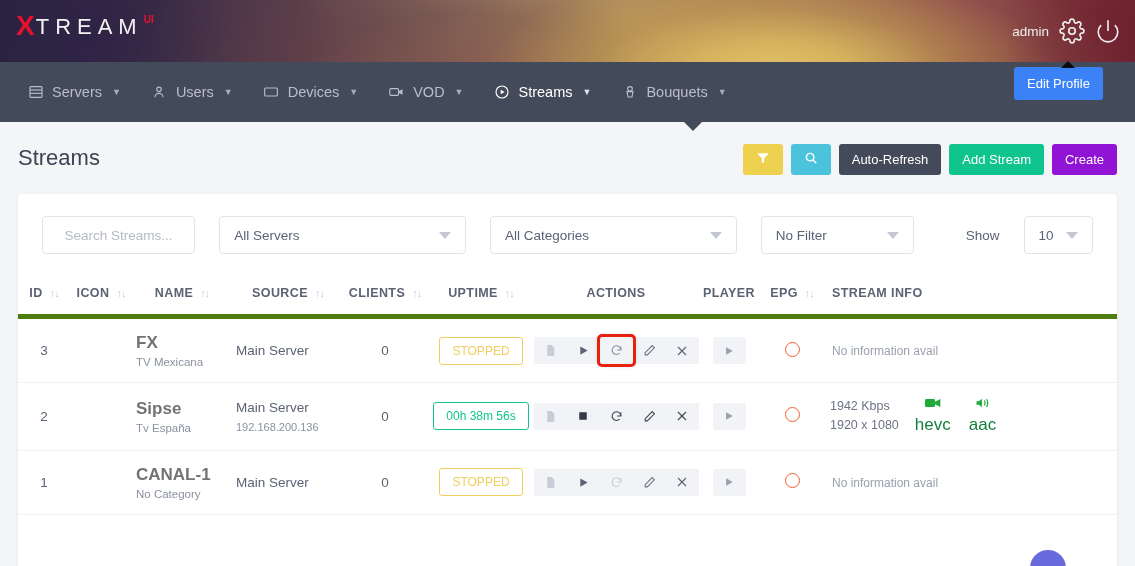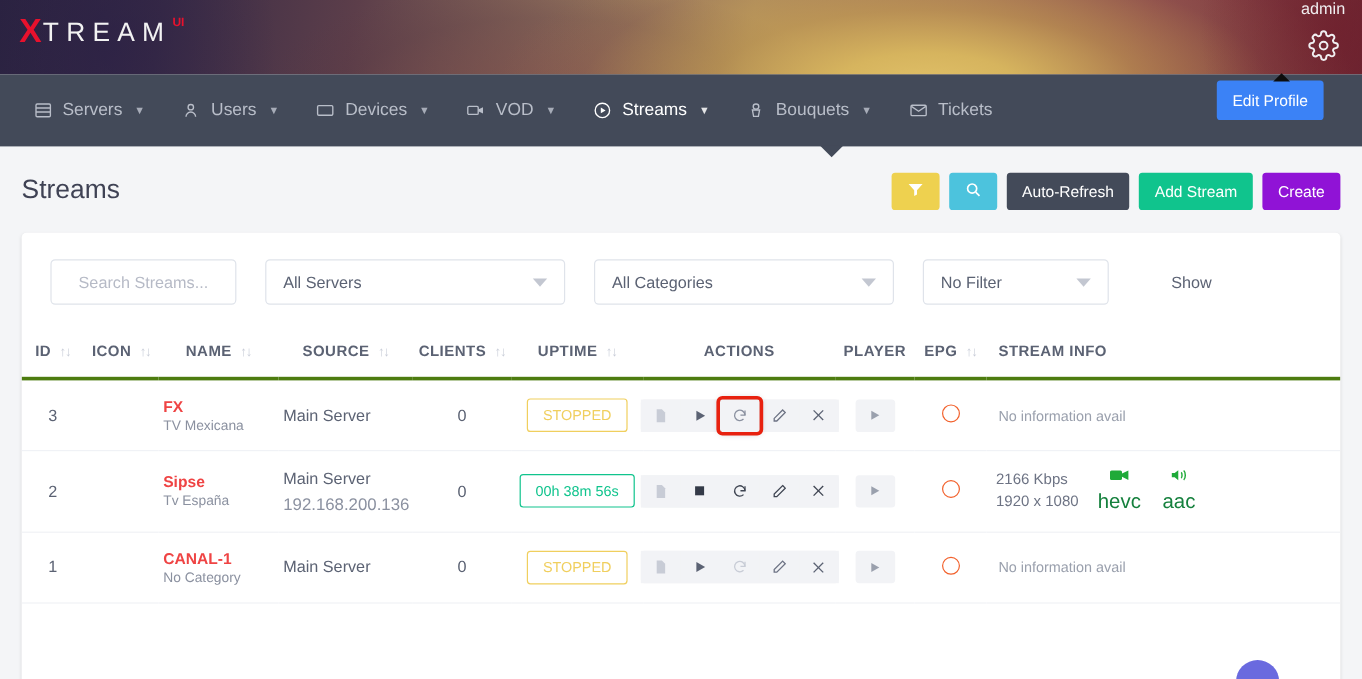--- a/index.html
+++ b/index.html
@@ -38,21 +38,21 @@
   .logo-rest {
     color: #f2f2f2; font-size: 22px; letter-spacing: 6px;
     line-height: 1; margin-top: 4px; margin-left: 1px;
   }
   .logo-sup {
     color: #e8112d; font-size: 10px; font-weight: bold;
     margin-left: 1px; margin-top: 2px;
   }
   .banner-right {
     position: absolute; right: 14px; top: 0; height: 62px;
-    display: flex; align-items: center; gap: 10px; flex-direction: column;
+    display: flex; align-items: center; gap: 10px;
   }
   .banner-user { color: #f0eef0; font-size: 13.5px; }
   .icon-btn { cursor: pointer; display: flex; align-items: center; }
 
   
   .nav {
     position: relative;
     height: 60px;
     background: #434a59;
     display: flex; align-items: center;
@@ -154,34 +154,34 @@
     margin-left: 8px;
   }
   .show-label { font-size: 13.5px; color: #5b6273; margin-left: 28px; }
 
   
   table { width: 100%; border-collapse: collapse; table-layout: fixed; }
   thead th {
     font-size: 12.5px; color: #5b6273; font-weight: bold;
     letter-spacing: .4px; text-align: center;
     padding: 14px 4px 14px 4px;
-    border-bottom: 3px solid #4d7c0f;
+    border-bottom: 5px solid #4d7c0f;
     white-space: nowrap;
   }
   .sort { color: #c9cdd8; font-size: 11px; margin-left: 7px; letter-spacing: -1px; }
   tbody td {
     padding: 14px 4px; text-align: center;
     border-bottom: 1px solid #f0f2f6;
     font-size: 13.5px; color: #5b6273;
     vertical-align: middle;
   }
-  .name-main { font-weight: bold; color: #ef4444; font-size: 13px; }
+  .name-main { font-weight: bold; color: #737373; font-size: 17px; }
   .name-sub { font-size: 11.5px; color: #8b91a0; margin-top: 3px; }
   .src-main { font-size: 13.5px; color: #5b6273; }
-  .src-sub { font-size: 14px; color: #8b91a0; margin-top: 6px; }
+  .src-sub { font-size: 11px; color: #8b91a0; margin-top: 6px; }
   .badge {
     display: inline-block; padding: 6px 12px; border-radius: 3px;
     font-size: 12px; border: 1px solid;
   }
   .badge-stopped { color: #f0cf5e; border-color: #f0cf5e; background: #fff; }
   .badge-uptime { color: #10c48d; border-color: #10c48d; background: #fff; }
 
   .actions { display: flex; justify-content: center; }
   .act-group { display: flex; background: #f2f3f6; border-radius: 3px; overflow: visible; }
   .act {
@@ -308,29 +308,20 @@
     <span class="nav-ico">
       <svg width="16" height="16" viewBox="0 0 24 24" fill="none" stroke="currentColor" stroke-width="1.7">
         <path d="M12 4c2 0 3.5 1.4 3.5 3.2S14 10.5 12 10.5 8.5 9 8.5 7.2 10 4 12 4z"></path>
         <path d="M7.5 11.5h9l-1.5 8h-6z"></path>
       </svg>
     </span>
     <span>Bouquets</span>
     <span class="nav-caret">▼</span>
   </div>
 
-  <div class="nav-item">
-    <span class="nav-ico">
-      <svg width="17" height="16" viewBox="0 0 24 24" fill="none" stroke="currentColor" stroke-width="1.7">
-        <rect x="2.5" y="5.5" width="19" height="13" rx="1.5"></rect>
-        <path d="M3 7l9 6 9-6"></path>
-      </svg>
-    </span>
-    <span>Tickets</span>
-  </div>
 
   <div class="nav-pointer"></div>
 </div>
 
 <div class="tooltip">Edit Profile</div>
 
 <div class="page-head">
   <div class="page-title">Streams</div>
 
   <div class="toolbar">
@@ -372,20 +363,24 @@
       <span class="caret-dn"></span>
     </div>
 
     <div class="fld fld-sel sel-filter">
       <span>No Filter</span>
       <span class="caret-dn"></span>
     </div>
 
     <span class="show-label">Show</span>
 
+    <div class="fld fld-sel sel-show">
+      <span>10</span>
+      <span class="caret-dn"></span>
+    </div>
   </div>
 
   <table>
     <colgroup>
       <col style="width:52px">
         <col style="width:62px">
         <col style="width:100px">
       <col style="width:112px">
         <col style="width:82px">
         <col style="width:110px">
@@ -526,21 +521,21 @@
                 <path d="M5 3l16 9-16 9z"></path>
               </svg>
           </span>
         </td>
         <td>
           <span class="epg-dot"></span>
         </td>
         <td style="text-align:left;padding-left:4px">
           <div class="si-cell">
             <div class="info-rate">
-              <div>2166 Kbps</div>
+              <div>1942 Kbps</div>
               <div>1920 x 1080</div>
             </div>
             <div class="codecs">
               <div class="codec">
                 <span>
                   <svg width="16" height="12" viewBox="0 0 24 18" fill="#1faa39">
                     <rect x="0" y="3" width="15" height="12" rx="2"></rect>
                       <path d="M15 7l8-4v12l-8-4z"></path>
                   </svg>
                 </span>

